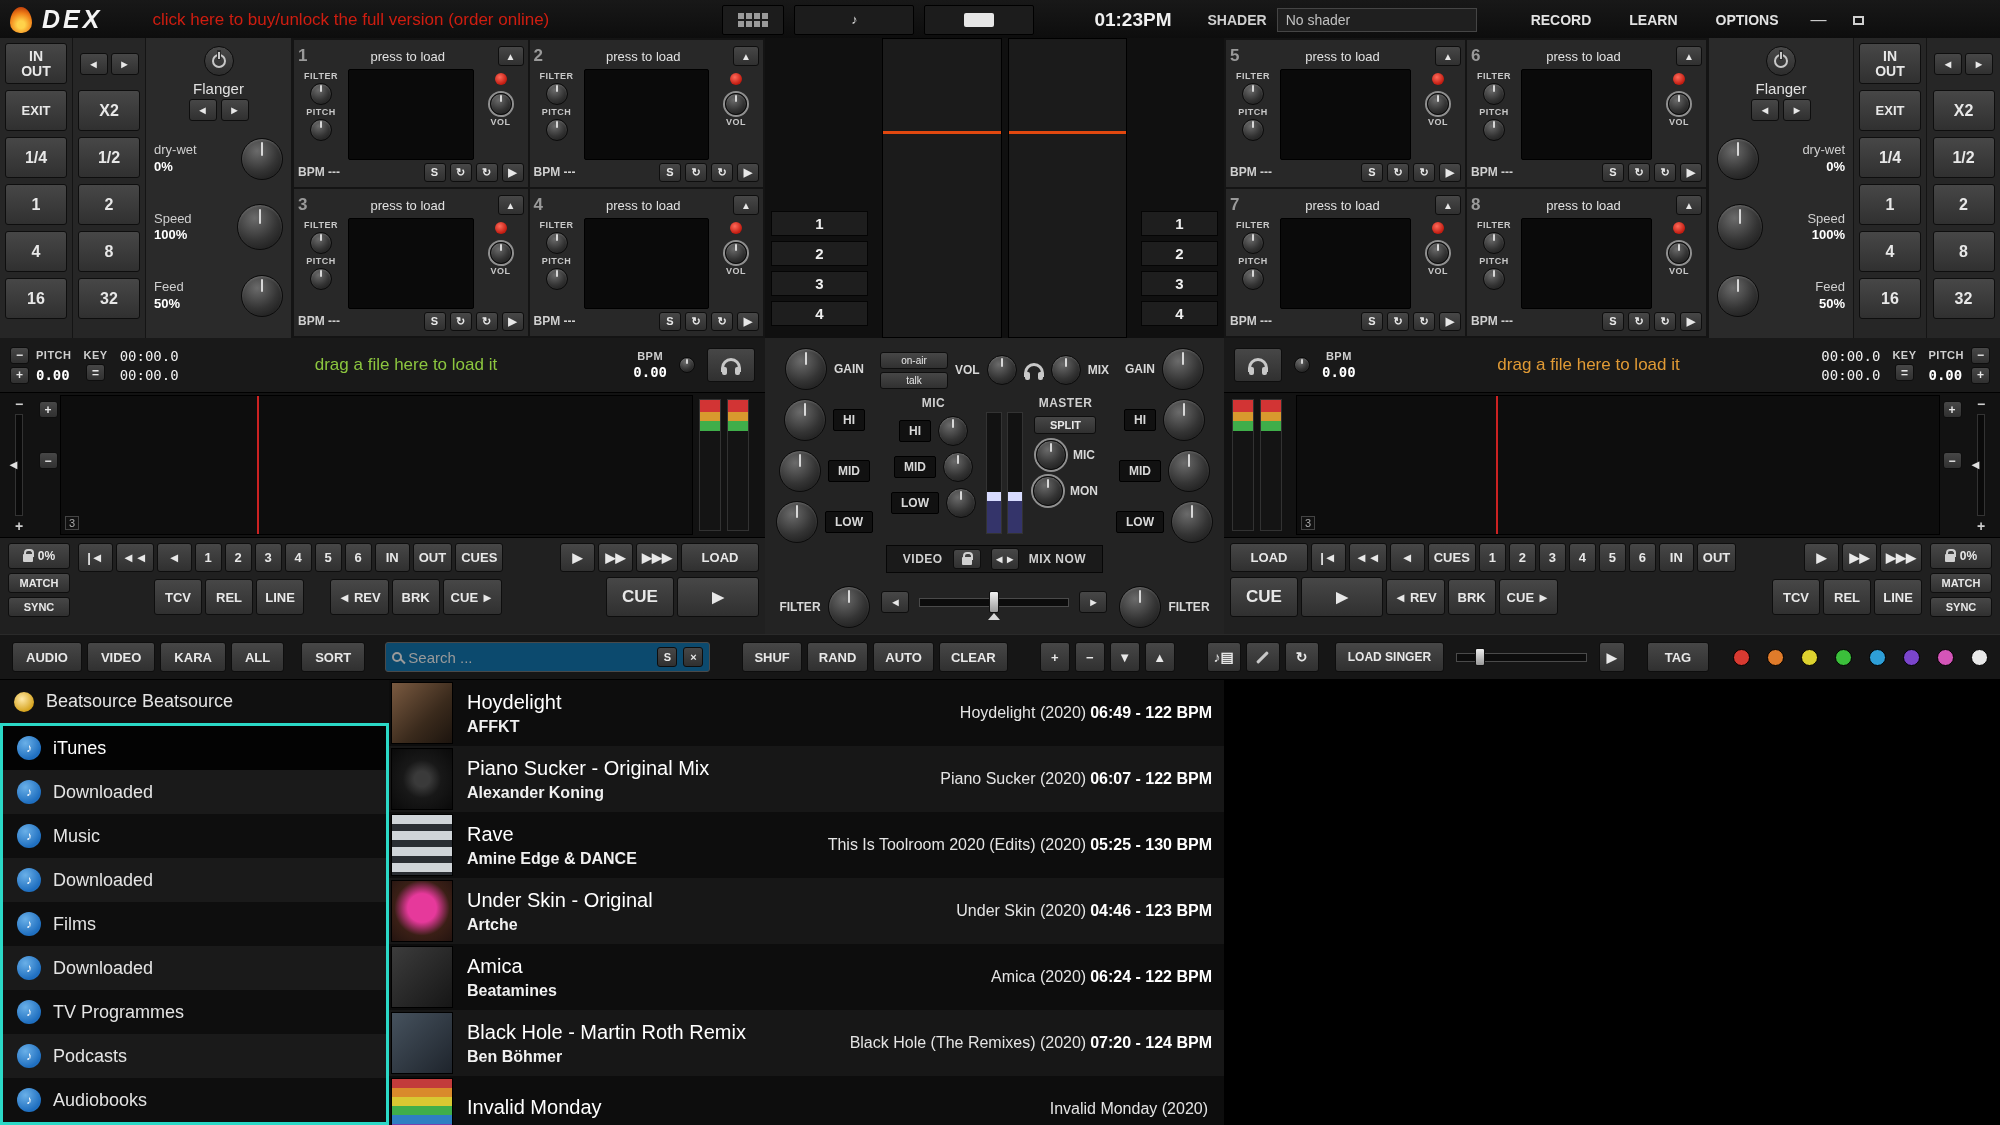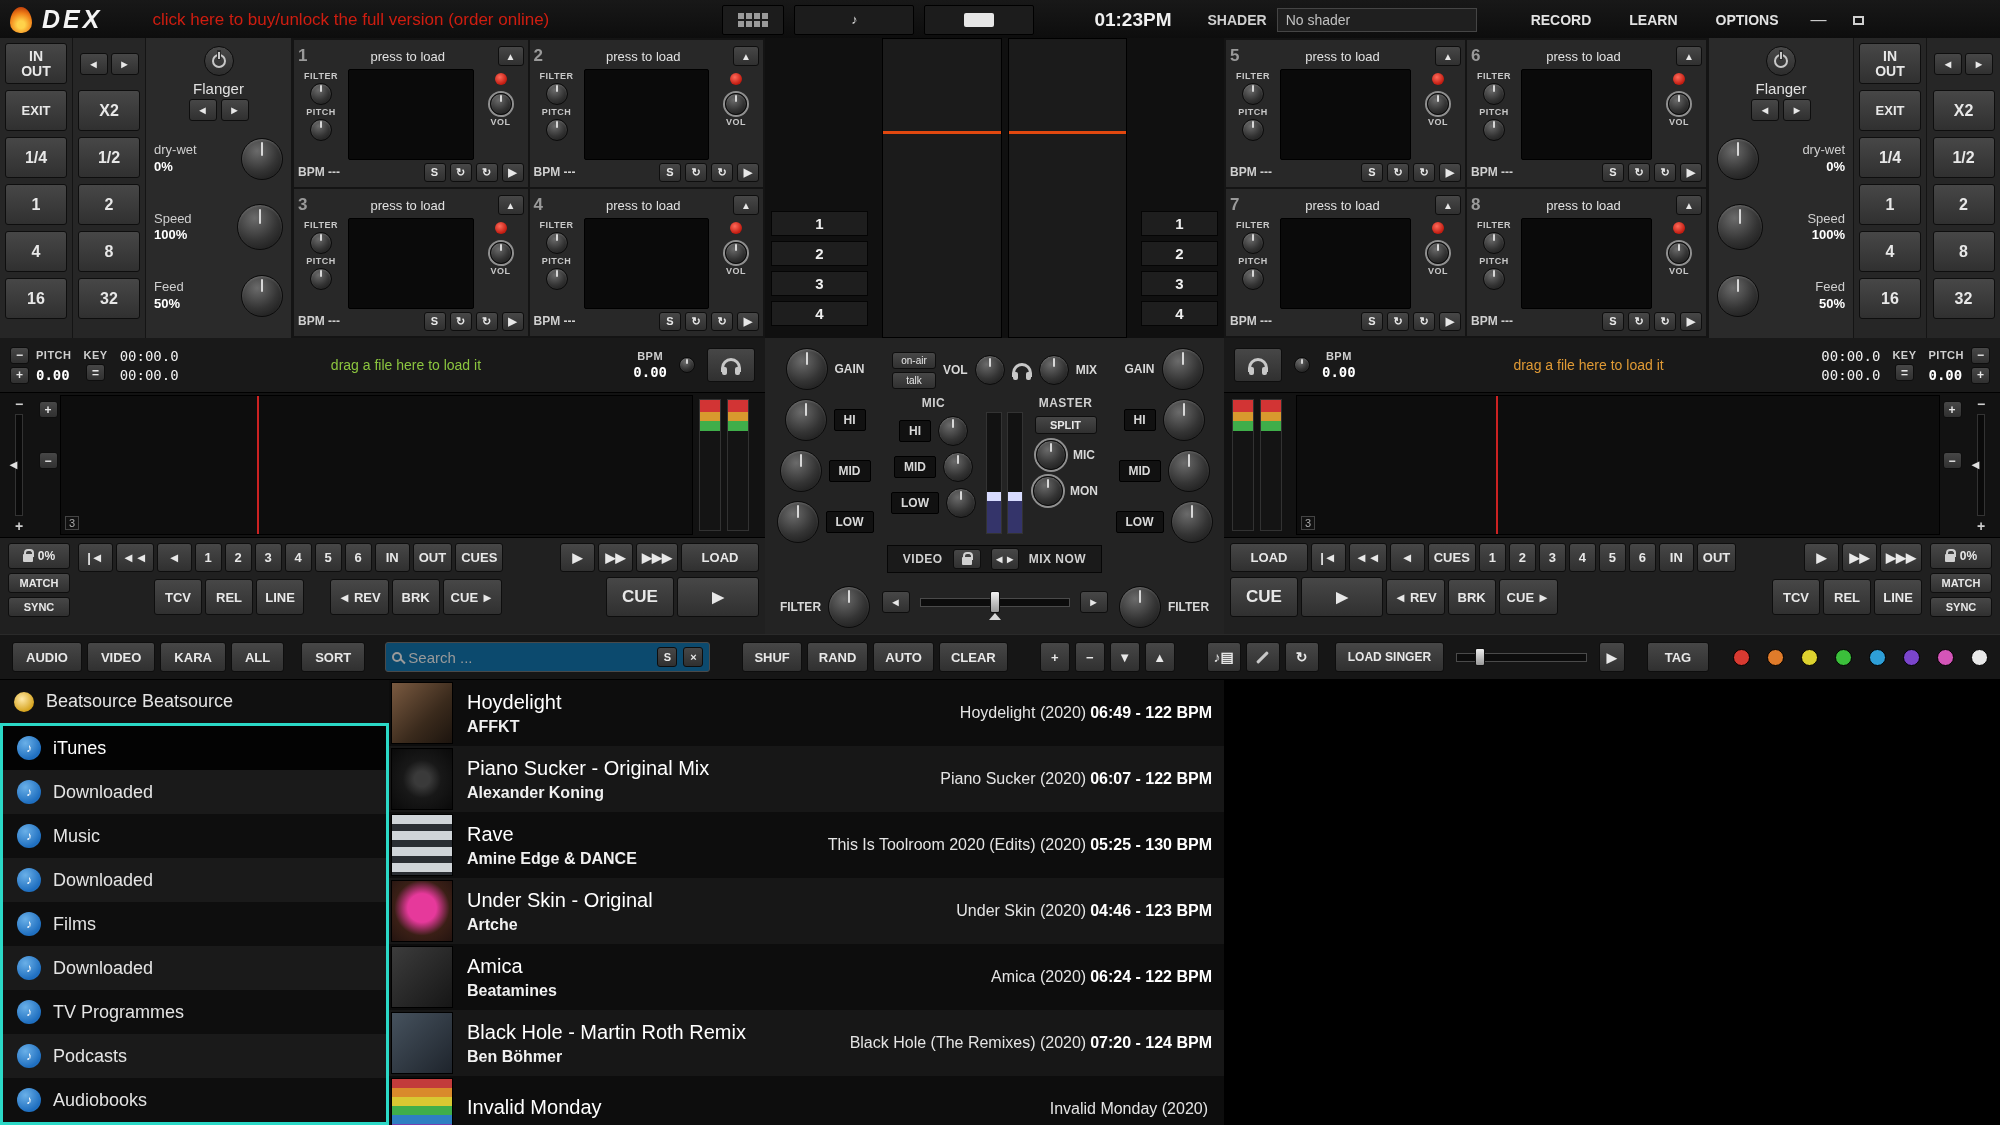--- a/index.html
+++ b/index.html
@@ -68,21 +68,21 @@
 .wavezoom{flex:1;background:#1b1b1b;border:1px solid #000;position:relative}
 .oline{position:absolute;left:0;right:0;top:31%;height:3px;background:#e2480f}
 
 .mixer{left:765px;top:338px;width:459px;height:296px;background:#232323;display:flex;padding:6px 4px}
 .mside{width:112px;display:flex;flex-direction:column;gap:9px;padding-top:4px}
 .krow{display:flex;align-items:center;gap:7px;justify-content:center}
 .klbl{font-size:12px;font-weight:700;color:#d8d8d8}
 .kbox{background:#111;padding:3px 9px;border-radius:2px;border:1px solid #000}
 .mmid{flex:1;display:flex;flex-direction:column}
 .mmtop{display:flex;align-items:center;justify-content:center;gap:7px;height:52px}
-.oabtn{width:44px;height:17px;font-size:10px;font-weight:400}
+.oabtn{width:68px;height:17px;font-size:10px;font-weight:400}
 .hp{width:20px;height:14px;border:3px solid #c8c8c8;border-bottom:none;border-radius:11px 11px 0 0;position:relative;flex:none}
 .hp::before,.hp::after{content:"";position:absolute;bottom:-3px;width:5px;height:8px;background:#c8c8c8;border-radius:2px}
 .hp::before{left:-2px}.hp::after{right:-2px}
 .mmeq{flex:1;display:flex;justify-content:center;gap:10px}
 .miccol,.mastercol{display:flex;flex-direction:column;gap:6px;align-items:center}
 .seclbl{font-size:12px;font-weight:700;color:#d0d0d0;letter-spacing:.5px}
 .vucol{display:flex;gap:5px;padding-top:16px}
 .vubar{width:16px;height:122px;background:linear-gradient(180deg,#121212 0 66%,#d8dcff 66% 73%,#34346a 73%);border:1px solid #333}
 .splitbtn{width:62px;height:18px;font-size:11px}
 .mmvideo{display:flex;align-items:center;justify-content:center;gap:10px;height:28px;background:#1a1a1a;border:1px solid #060606;margin:3px 6px}
@@ -98,21 +98,21 @@
 .deckmidA{left:0;top:338px;width:765px;height:296px;background:#1d1d1d;display:flex;flex-direction:column}
 .deckmidB{left:1224px;top:338px;width:776px;height:296px;background:#1d1d1d;display:flex;flex-direction:column}
 .inforow{height:55px;background:#191919;border-bottom:1px solid #000;display:flex;align-items:center;gap:12px;padding:0 10px}
 .pcl{display:grid;grid-template-columns:auto auto;gap:3px 7px;align-items:center}
 .xsb{width:19px;height:17px;font-size:12px}
 .tinylbl{font-size:11px;font-weight:700;color:#cfcfcf;letter-spacing:.5px}
 .val{font-size:14px;font-weight:700;color:#fff;font-family:"DejaVu Sans Mono",monospace}
 .keycl{display:flex;flex-direction:column;align-items:center;gap:3px}
 .times{display:flex;flex-direction:column;gap:3px;font-family:"DejaVu Sans Mono",monospace;font-size:14px;color:#f0f0f0}
 .times.r{text-align:right}
-.dragtext{flex:1;text-align:center;font-size:14px}
+.dragtext{flex:1;text-align:center;font-size:17px}
 .dragtext.g{color:#8cc63f}.dragtext.o{color:#e09a35}
 .bpmcl{display:flex;flex-direction:column;align-items:center;gap:2px}
 .hpbtn{width:48px;height:34px}
 
 .waverow{height:145px;display:flex;background:#121212;border-bottom:1px solid #000;padding:2px}
 .vslider{width:34px;display:flex;flex-direction:column;align-items:center;padding:2px 0}
 .pm{font-size:14px;color:#cfcfcf;font-weight:700;line-height:1}
 .vtrack{flex:1;width:8px;background:#0a0a0a;border:1px solid #333;position:relative;margin:3px 0}
 .vhandle{position:absolute;top:42%;left:-9px;color:#e0e0e0;font-size:13px}
 .zoomcol{width:24px;display:flex;flex-direction:column;align-items:center;gap:34px;padding-top:6px}

